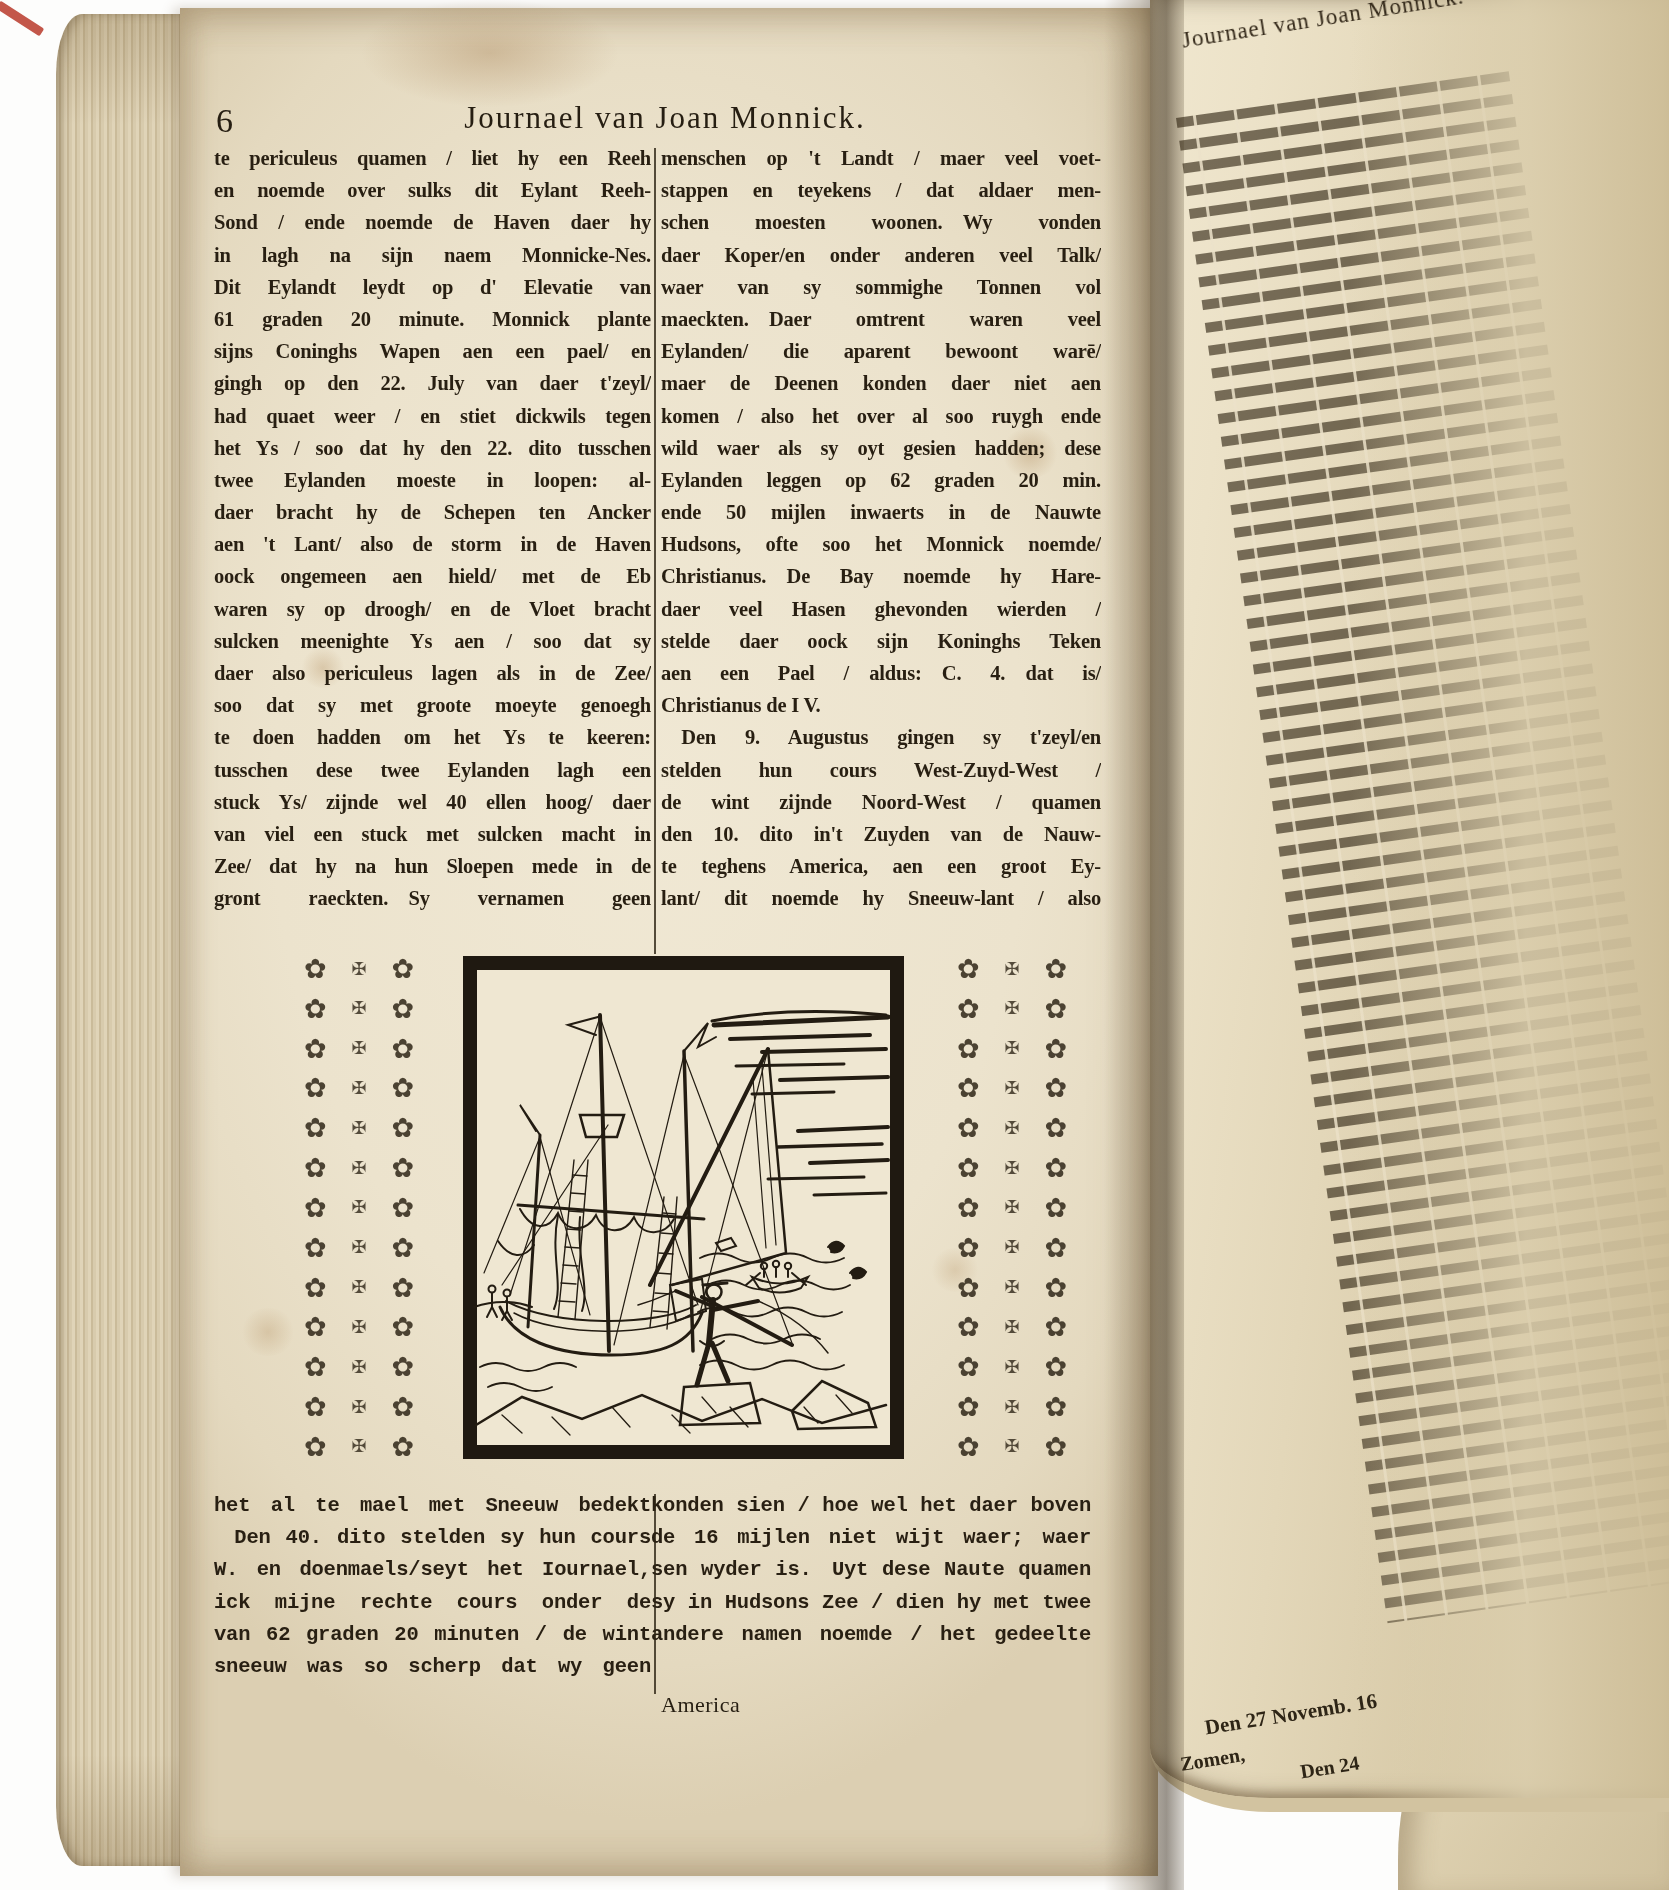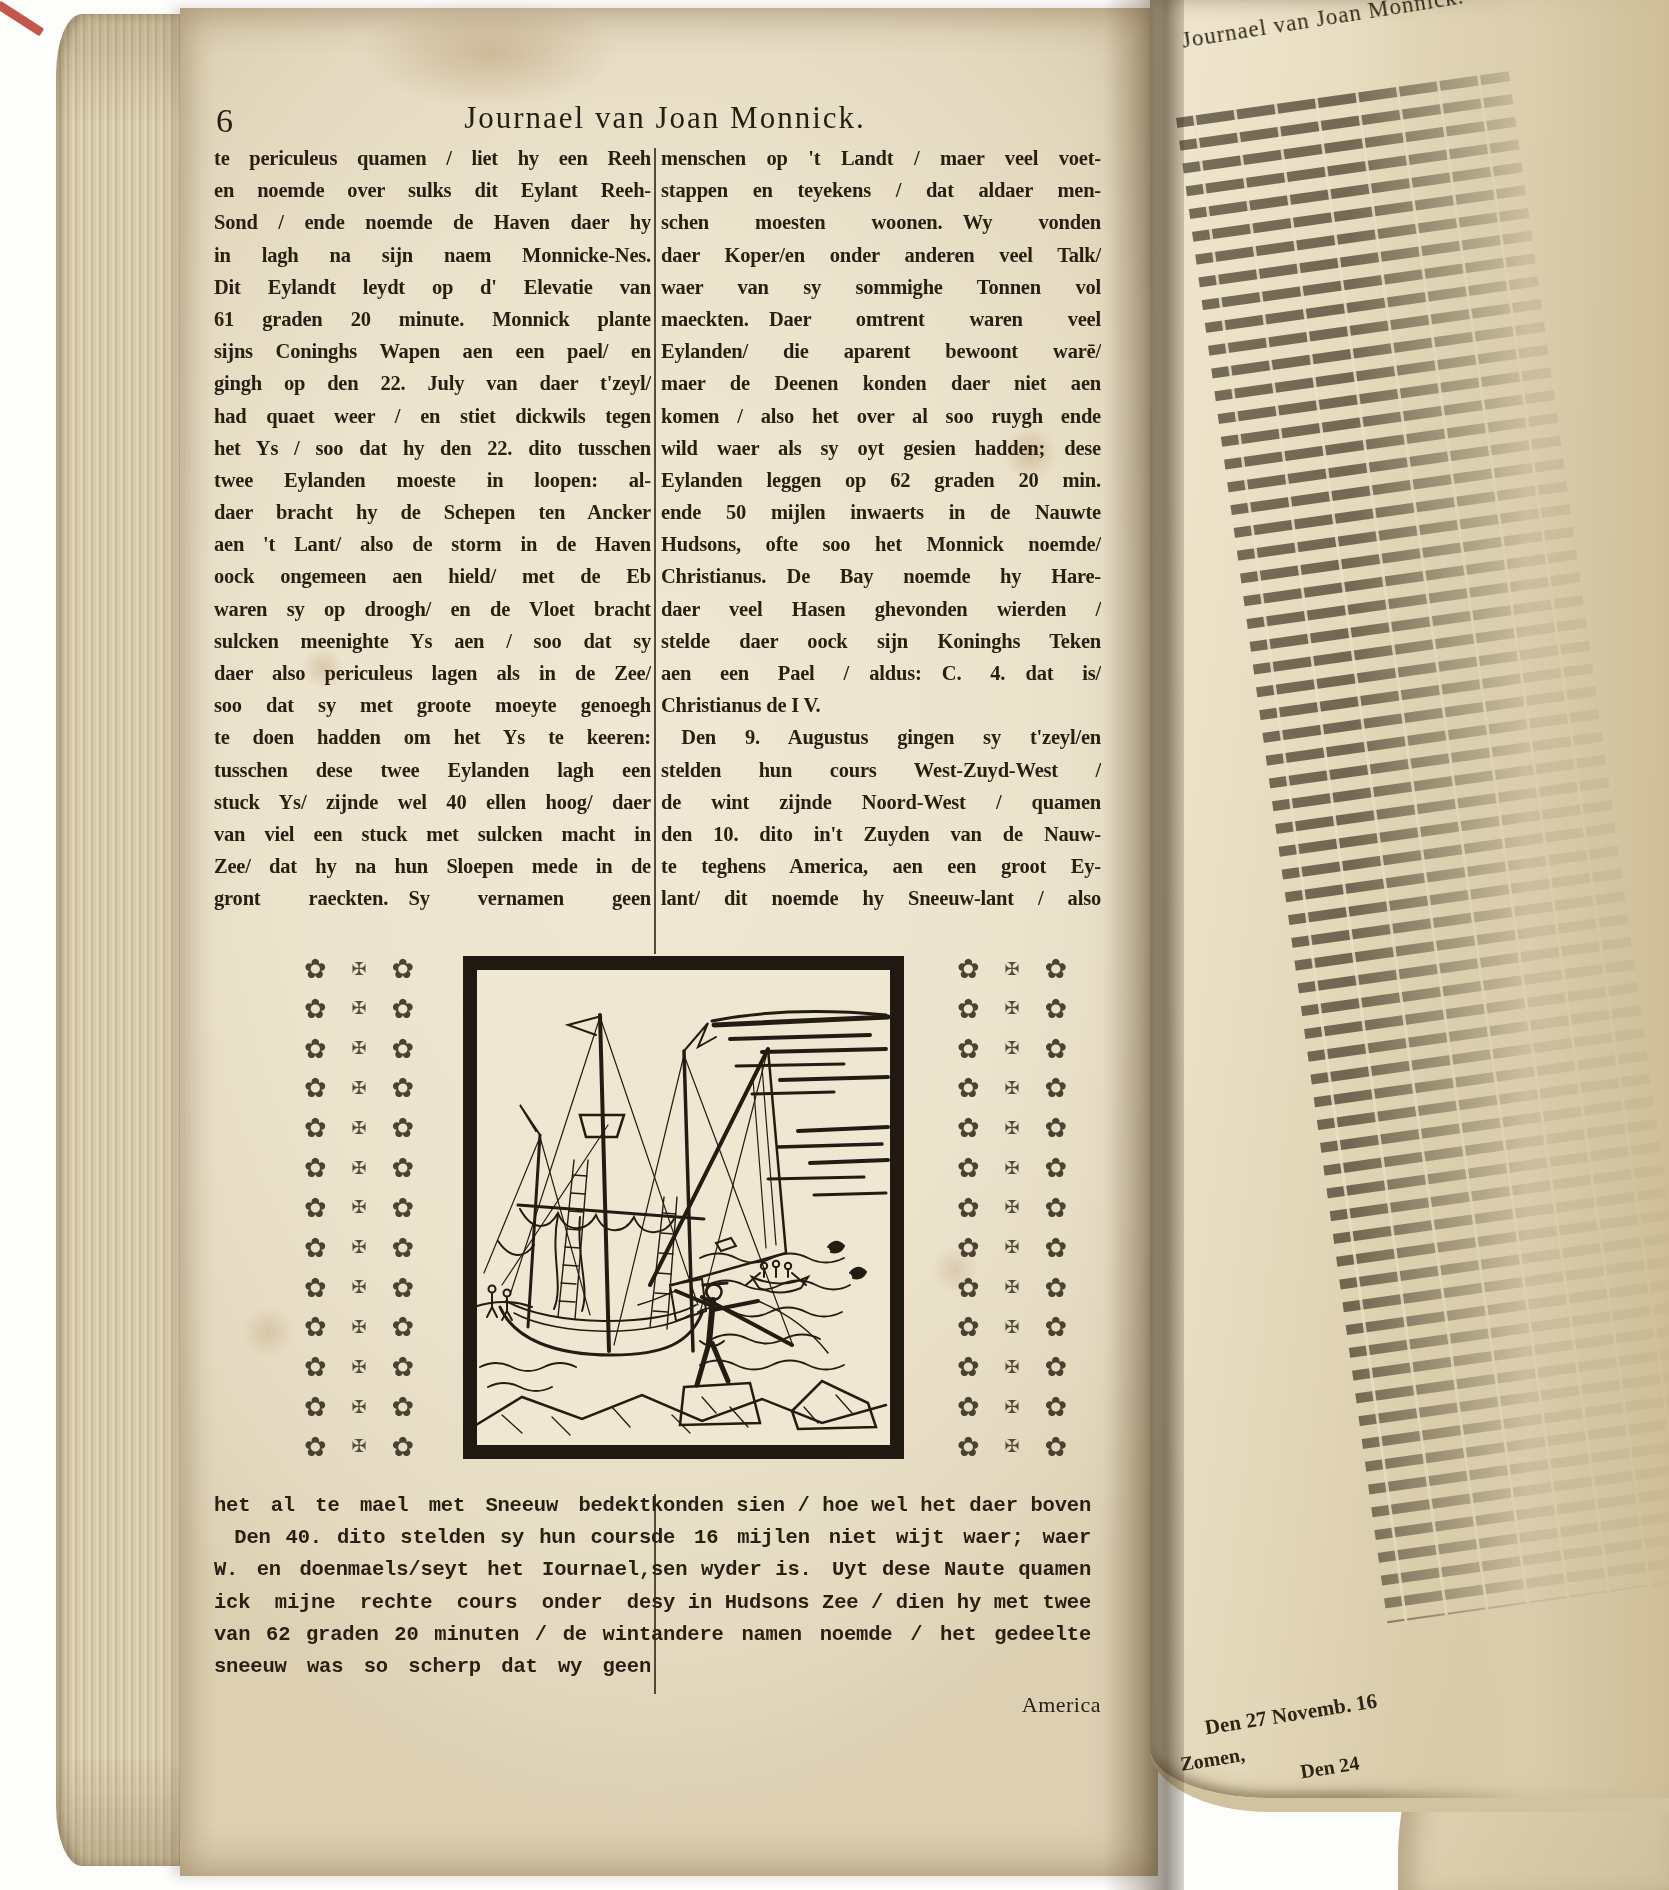--- a/index.html
+++ b/index.html
@@ -36,21 +36,21 @@
   .col{width:437px;}
   .tline{height:32.2px;line-height:32.2px;font-size:20.5px;font-weight:700;
          text-align:justify;text-align-last:justify;overflow:hidden;white-space:normal;
          letter-spacing:-0.2px;color:#281f12;}
   .tline.pe{text-align-last:left;}
   .vrule{position:absolute;width:2px;background:rgba(45,36,20,.8);}
   .rule-top{left:474px;top:140px;height:806px;}
   .rule-bottom{left:474px;top:1486px;height:200px;}
 
   .cols-bottom{position:absolute;left:34px;top:1482px;display:flex;font-family:Liberation Mono, monospace;}
-  .catchword{position:absolute;left:481px;top:1684px;width:440px;text-align:right;
+  .catchword{position:absolute;left:481px;top:1684px;width:440px;
              font-size:22px;font-weight:400;letter-spacing:.5px;}
 
   
   .orn{position:absolute;top:947px;width:118px;height:505px;display:flex;flex-direction:column;
        justify-content:space-between;}
   .orn-left{left:120px;}
   .orn-right{left:773px;}
   .orn-row{display:flex;justify-content:space-between;align-items:center;padding:0 4px;color:#3a3122;}
   .orn-row .fl{font-size:27px;line-height:1;opacity:.9;font-family:"DejaVu Sans",sans-serif;}
   .orn-row .cr{font-size:18px;line-height:1;opacity:.85;font-family:"DejaVu Sans",sans-serif;}

